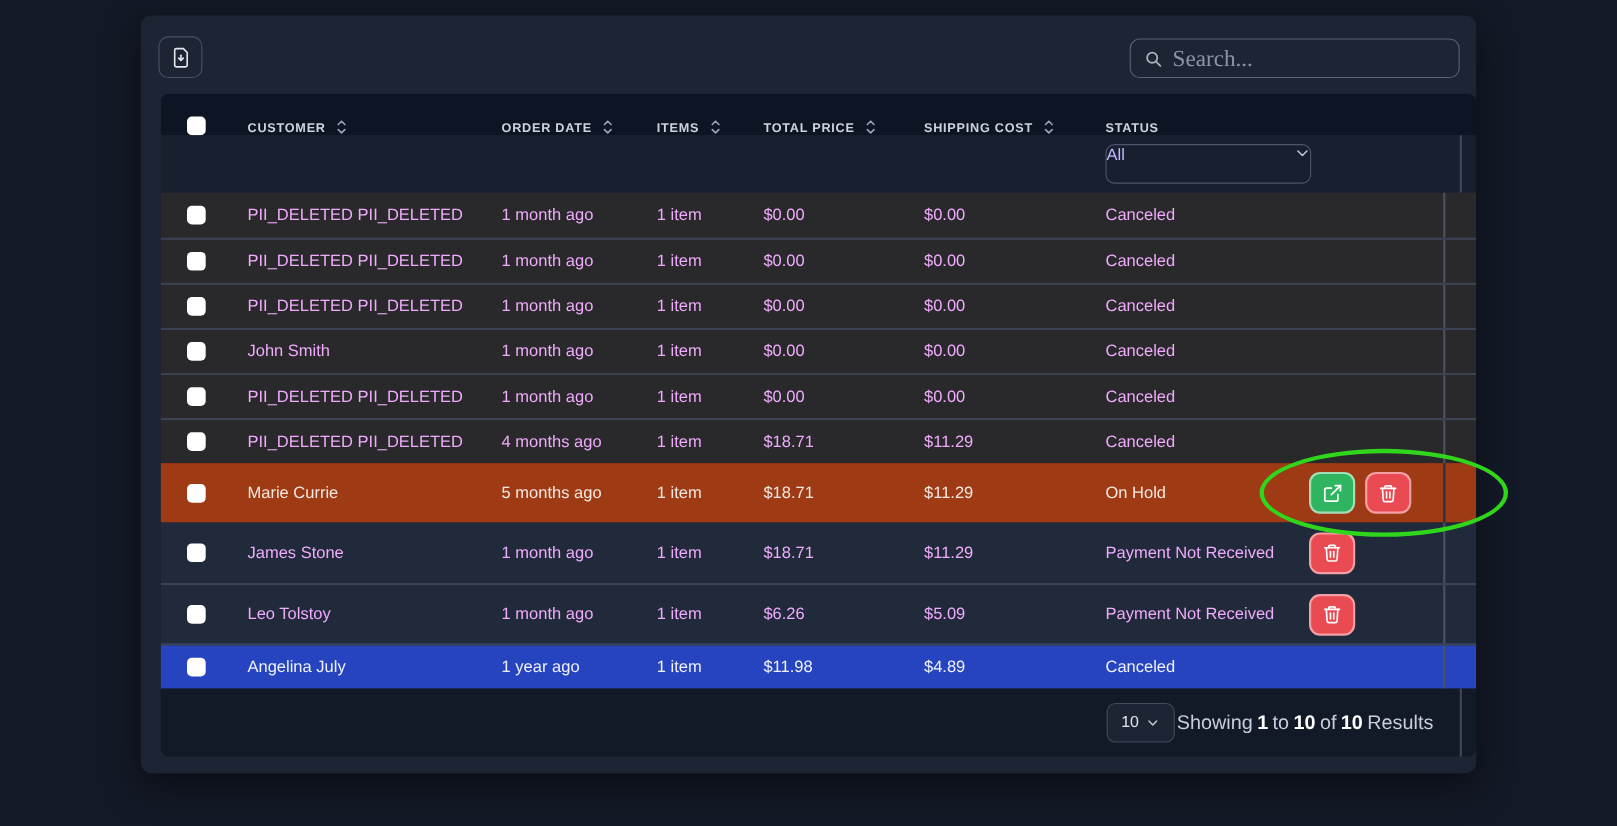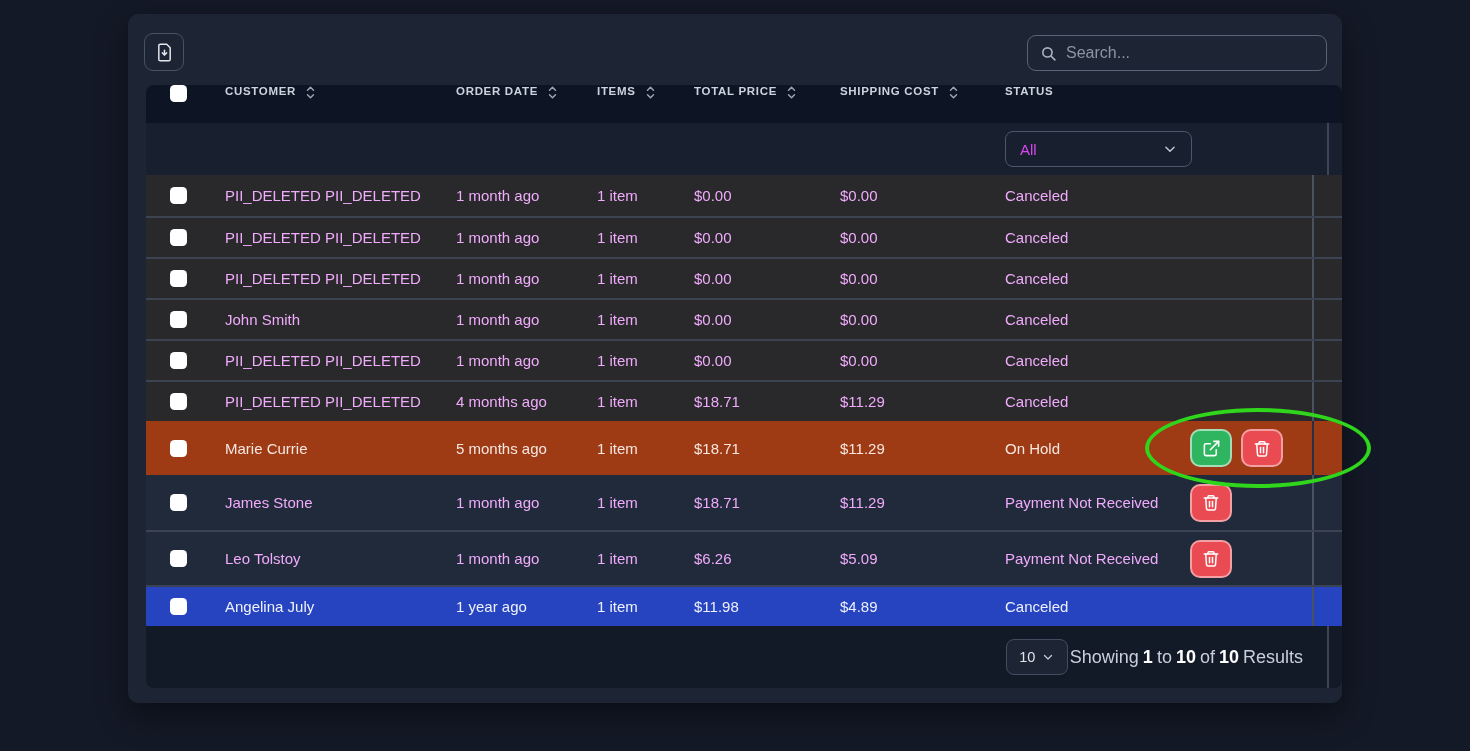--- a/index.html
+++ b/index.html
@@ -20,41 +20,41 @@
     background:transparent; border:1.5px solid #495263; border-radius:9px;
     display:flex; align-items:center; justify-content:center; cursor:pointer;
   }
   .search-box {
     position:absolute; right:15px; top:21px; width:300px; height:36px;
     border:1.5px solid #5a6375; border-radius:9px;
     display:flex; align-items:center; padding:0 12px; gap:9px; background:transparent;
   }
   .search-box input {
     flex:1; background:transparent; border:none; outline:none;
-    color:#a3a3a3; font-size:16px; font-family:Liberation Sans, sans-serif;
+    color:#a3a3a3; font-size:21px; font-family:Liberation Serif, serif;
   }
   .search-box input::placeholder { color:#8d95a5; }
 
   
   .table-wrap { margin-left:18px; width:1196px; border-radius:8px; overflow:hidden; }
   .grid-row { display:grid; grid-template-columns:64px 231px 141px 97px 146px 165px 200px 122px 15px; }
 
   .thead { height:38px; background:#0d1524; }
   .th {
-    display:flex; align-items:flex-start; padding-left:15px; gap:10px;
+    display:flex; align-items:flex-end; padding-left:15px; gap:10px;
     color:#cdd3de; font-size:11.5px; font-weight:700; letter-spacing:0.06em;
   }
   .th.c-check { justify-content:center; padding-left:0; }
 
   .filter-row { height:52px; background:#18202f; display:flex; align-items:center; padding-left:859px; position:relative; }
   .filter-row::after, .tfoot::after { content:""; position:absolute; right:13px; top:0; bottom:0; width:2px; background:#3e4656; }
   .status-select {
     width:187px; height:36px; border:1.5px solid #4d566a; border-radius:8px;
-    display:flex; align-items:center; justify-content:space-between; padding:0 14px;
-    color:#d946ef; font-size:15px; cursor:pointer; background:transparent;
+    display:flex; align-items:flex-start; justify-content:space-between; padding:0 0;
+    color:#c4b5fd; font-size:15px; cursor:pointer; background:transparent;
   }
 
   .row { height:41px; border-top:2px solid #3b4251; background:#29292b; color:#f0abfc; cursor:pointer; }
   .row.no-sep { border-top:none; }
   .row.tall { height:55px; }
   .row.v-navy { background:#212a3a; }
   .row.v-orange { background:#9e3a14; height:54px; color:#f6e8e1; }
   .row.v-blue { background:#2644c0; color:#eef1fb; }
   .cell { display:flex; align-items:center; padding-left:15px; font-size:15px; overflow:hidden; white-space:nowrap; }
   .cell.c-check { justify-content:center; padding-left:0; }

